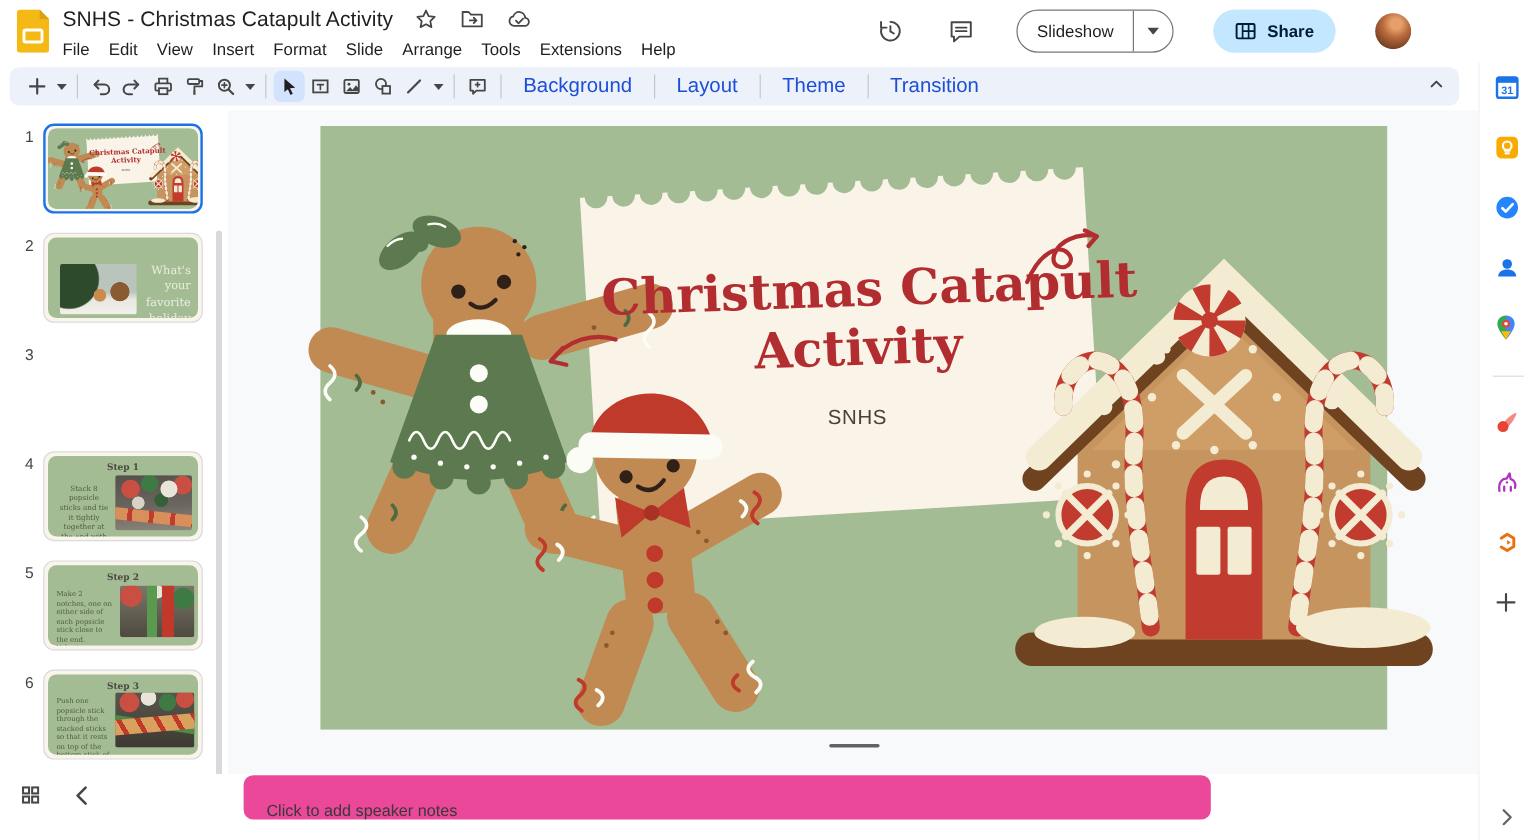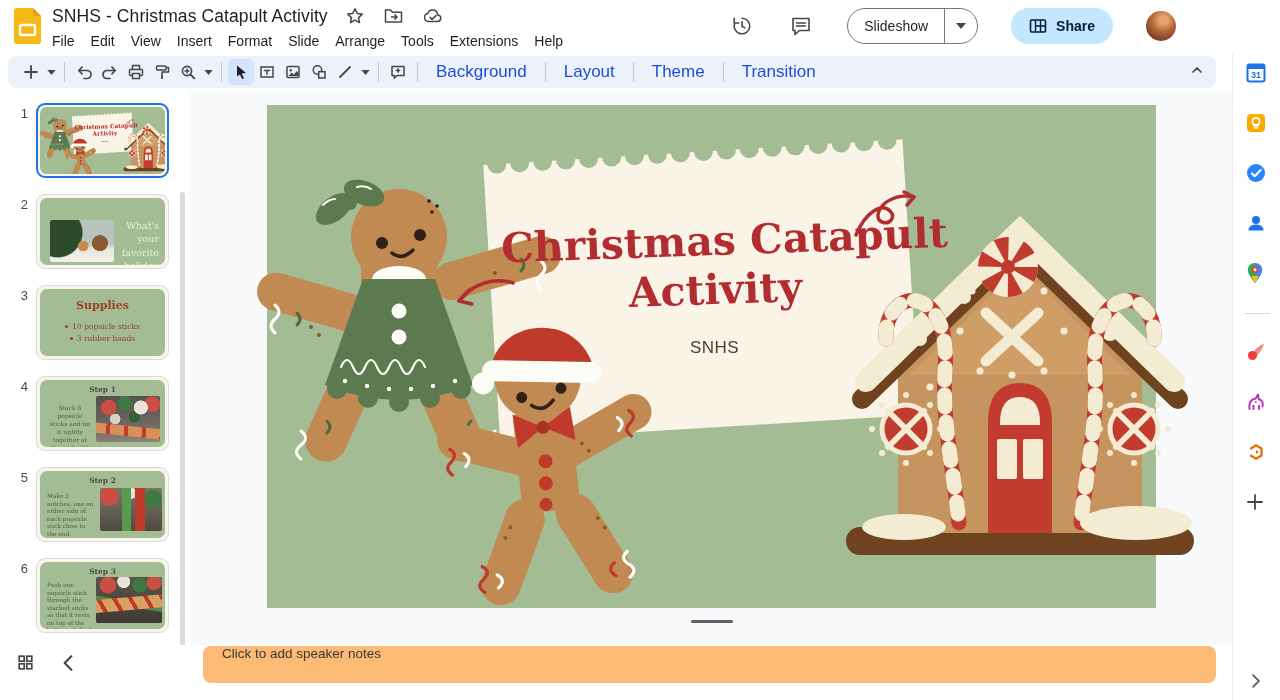--- a/index.html
+++ b/index.html
@@ -55,21 +55,21 @@
   
   .stage{position:absolute;left:190px;top:92px;width:1042px;height:553px;background:#f8f9fa;overflow:hidden}
   .slide-wrap{position:absolute;left:77px;top:13px;width:889px;height:503px}
   .scene{position:absolute;left:0;top:0;width:889px;height:503px;background:#a4bc94}
   .scene>*{position:absolute}
   .paper{left:222px;top:34px;transform:rotate(-3.5deg)}
   .s-title{left:235px;top:112px;width:425px;text-align:center;font-family:"DejaVu Serif",serif;font-weight:700;font-size:41px;line-height:1.2;color:#b22d30;transform:rotate(-2deg);white-space:nowrap}
   .s-sub{left:235px;top:233px;width:425px;text-align:center;font-size:17px;letter-spacing:.5px;color:#4a4038}
   .notes-handle{position:absolute;left:501px;top:528px;width:42px;height:3px;border-radius:2px;background:#5f6368}
 
-  .notesbar{position:absolute;left:203px;top:646px;width:1013px;height:37px;background:#fdba74;border-radius:8px;display:flex;align-items:flex-start;padding-left:19px}
+  .notesbar{position:absolute;left:203px;top:646px;width:806px;height:37px;background:#ec4899;border-radius:8px;display:flex;align-items:flex-end;padding-left:19px}
   .notesbar span{font-size:13.5px;color:#37393b}
   .bl-icons{position:absolute;left:0;top:645px;width:190px;height:55px;background:#fff}
   .grid-btn{position:absolute;left:18px;top:10px;color:#444746}
   .coll-btn{position:absolute;left:62px;top:10px;color:#444746}
 
   
   .rail{position:absolute;right:0;top:52px;width:48px;height:648px;background:#fff;border-left:1px solid rgba(0,0,0,.06)}
   .rail-in{display:flex;flex-direction:column;align-items:center;padding-top:9px}
   .rail-btn{width:24px;height:24px;margin-bottom:26px;display:flex;align-items:center;justify-content:flex-start}
   .rail-div{width:26px;height:1px;background:#dadce0;margin:2px 0 26px}
@@ -465,35 +465,20 @@
         <div class="photo" style="left:10px;top:22px;width:64px;height:42px;background:
           radial-gradient(circle at 78% 55%, #8a5a33 0 14%, transparent 15%),
           radial-gradient(circle at 52% 62%, #c98c4e 0 12%, transparent 13%),
           radial-gradient(circle at 12% 30%, #2e4a2c 0 38%, transparent 40%),
           linear-gradient(180deg,#b9c4bc 0 55%,#e8e8e0 70%,#f2f0e8 100%);"></div>
         <div class="t-body" style="right:6px;top:21px;width:50px;text-align:right;font-size:9.5px;line-height:1.4;color:#e7eedb">What's your favorite holiday movie?</div>
       </div>
     </div>
 
     <span class="snum" style="top:196px">3</span>
-    <div class="thumb" style="top:193px">
-      <div class="thumb-green">
-        <div class="t-title" style="top:10px;font-size:11px;color:#a03d30">Supplies</div>
-        <div class="t3-bullets">
-          <div class="t3-b">
-              <span class="dot"></span>
-              <span>10 popsicle sticks</span>
-            </div>
-          <div class="t3-b">
-              <span class="dot"></span>
-              <span>3 rubber bands</span>
-            </div>
-        </div>
-      </div>
-    </div>
 
     <span class="snum" style="top:287px">4</span>
     <div class="thumb" style="top:284px">
       <div class="thumb-green">
         <div class="t-title" style="top:5px;font-size:7.5px;color:#4c4b42">Step 1</div>
         <div class="t-body" style="left:8px;top:24px;width:44px;font-size:6px;line-height:1.35;color:#4f5b44;text-align:center">Stack 8 popsicle sticks and tie it tightly together at the end with rubber bands.</div>
         <div class="photo" style="left:56px;top:16px;width:64px;height:46px;background:
           radial-gradient(circle at 20% 25%, #c94f42 0 12%, transparent 13%),
           radial-gradient(circle at 45% 15%, #3f7a44 0 13%, transparent 14%),
           radial-gradient(circle at 70% 25%, #e8e4da 0 12%, transparent 13%),

